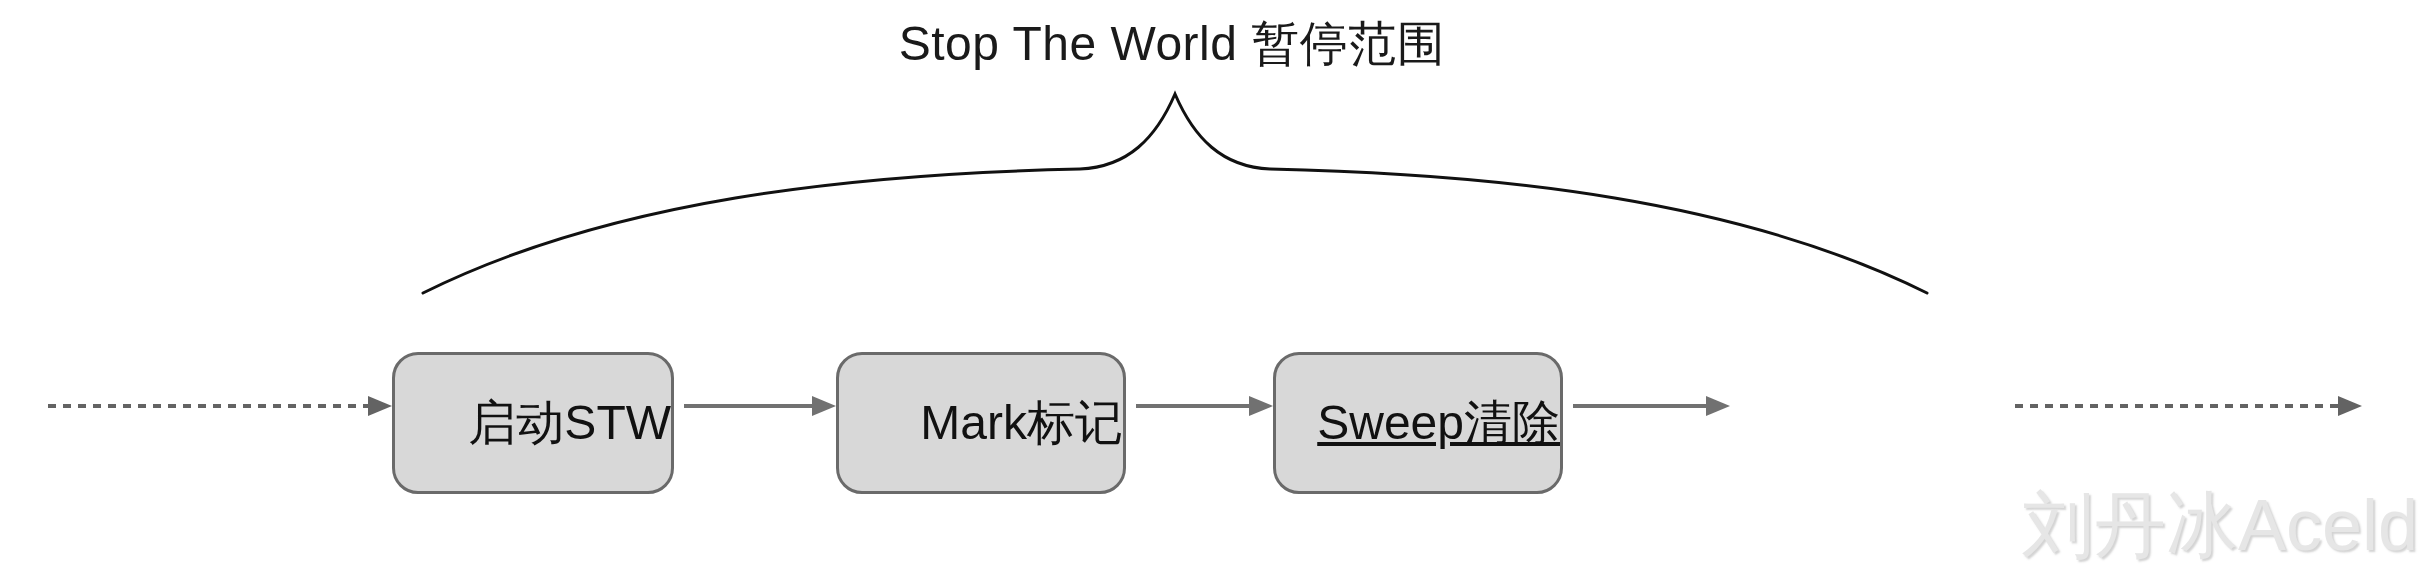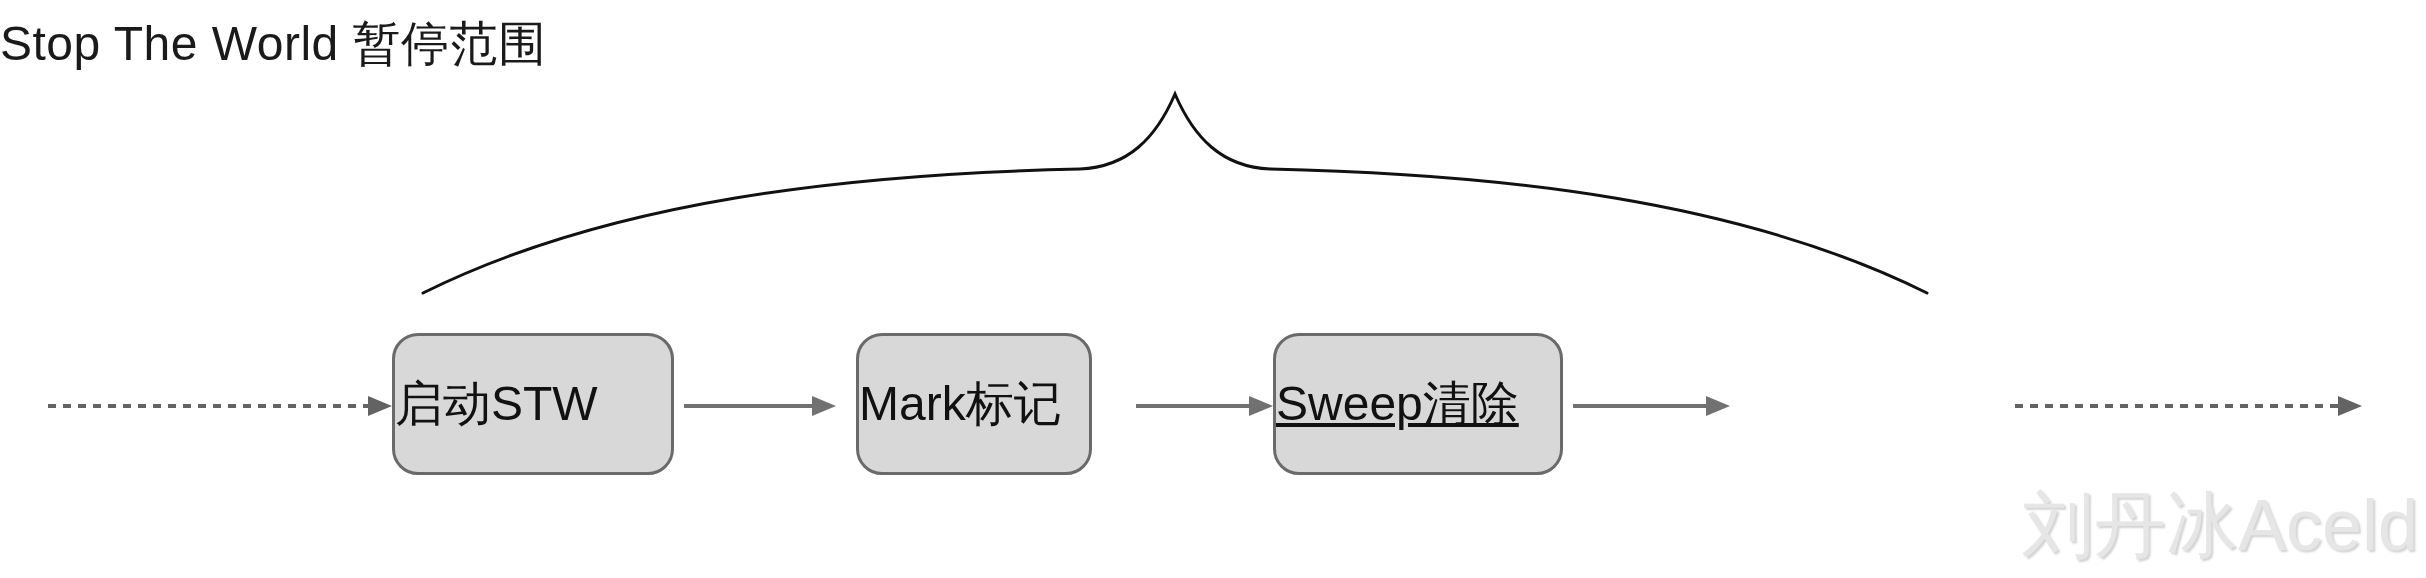--- a/index.html
+++ b/index.html
@@ -13,48 +13,49 @@
     height: 578px;
     background: #ffffff;
     overflow: hidden;
     font-family: "Liberation Sans", "DejaVu Sans", sans-serif;
   }
   .diagram-title {
     position: absolute;
     left: 0;
     top: 12px;
     width: 2344px;
+    text-align: center;
     font-size: 48px;
     color: #1a1a1a;
     letter-spacing: 0.5px;
   }
   .connector-layer {
     position: absolute;
     left: 0;
     top: 0;
     width: 2426px;
     height: 578px;
   }
   .flow-node {
     position: absolute;
-    top: 333px;
+    top: 352px;
     height: 142px;
     background: #d8d8d8;
     border: 3px solid #6a6a6a;
     border-radius: 26px;
     box-sizing: border-box;
     display: flex;
     align-items: center;
-    justify-content: flex-start;
+    justify-content: flex-end;
     font-size: 48px;
     color: #111111;
     white-space: nowrap;
   }
   .node-1 { left: 392px;  width: 282px; }
-  .node-2 { left: 836px;  width: 236px; margin-left: 20px; }
+  .node-2 { left: 836px;  width: 290px; }
   .node-3 { left: 1273px; width: 290px; text-decoration: underline; }
   .node-4 { left: 1730px; width: 275px; }
   .watermark {
     position: absolute;
     right: 8px;
     bottom: 4px;
     font-size: 72px;
     color: #e6e6e6;
     text-shadow: 2px 2px 2px rgba(130,130,130,0.35), -1px -1px 1px rgba(255,255,255,0.9);
     white-space: nowrap;

